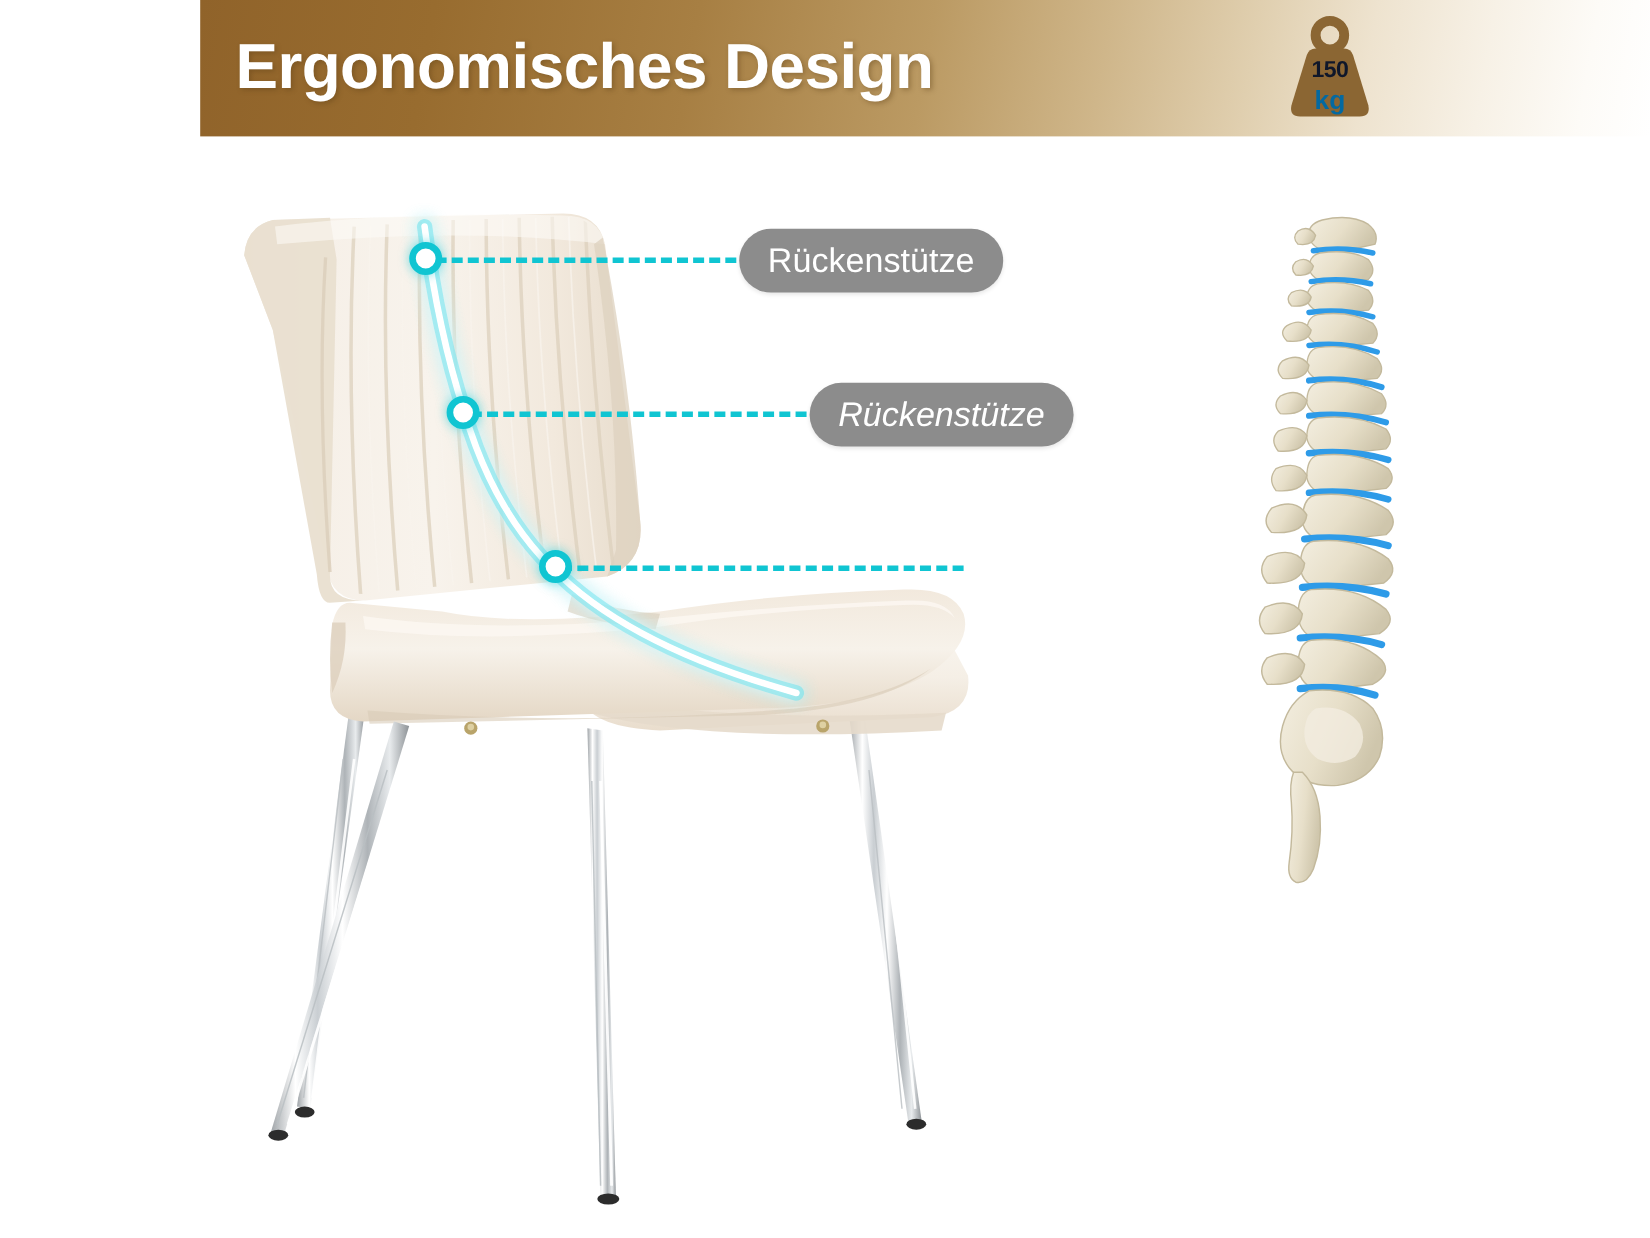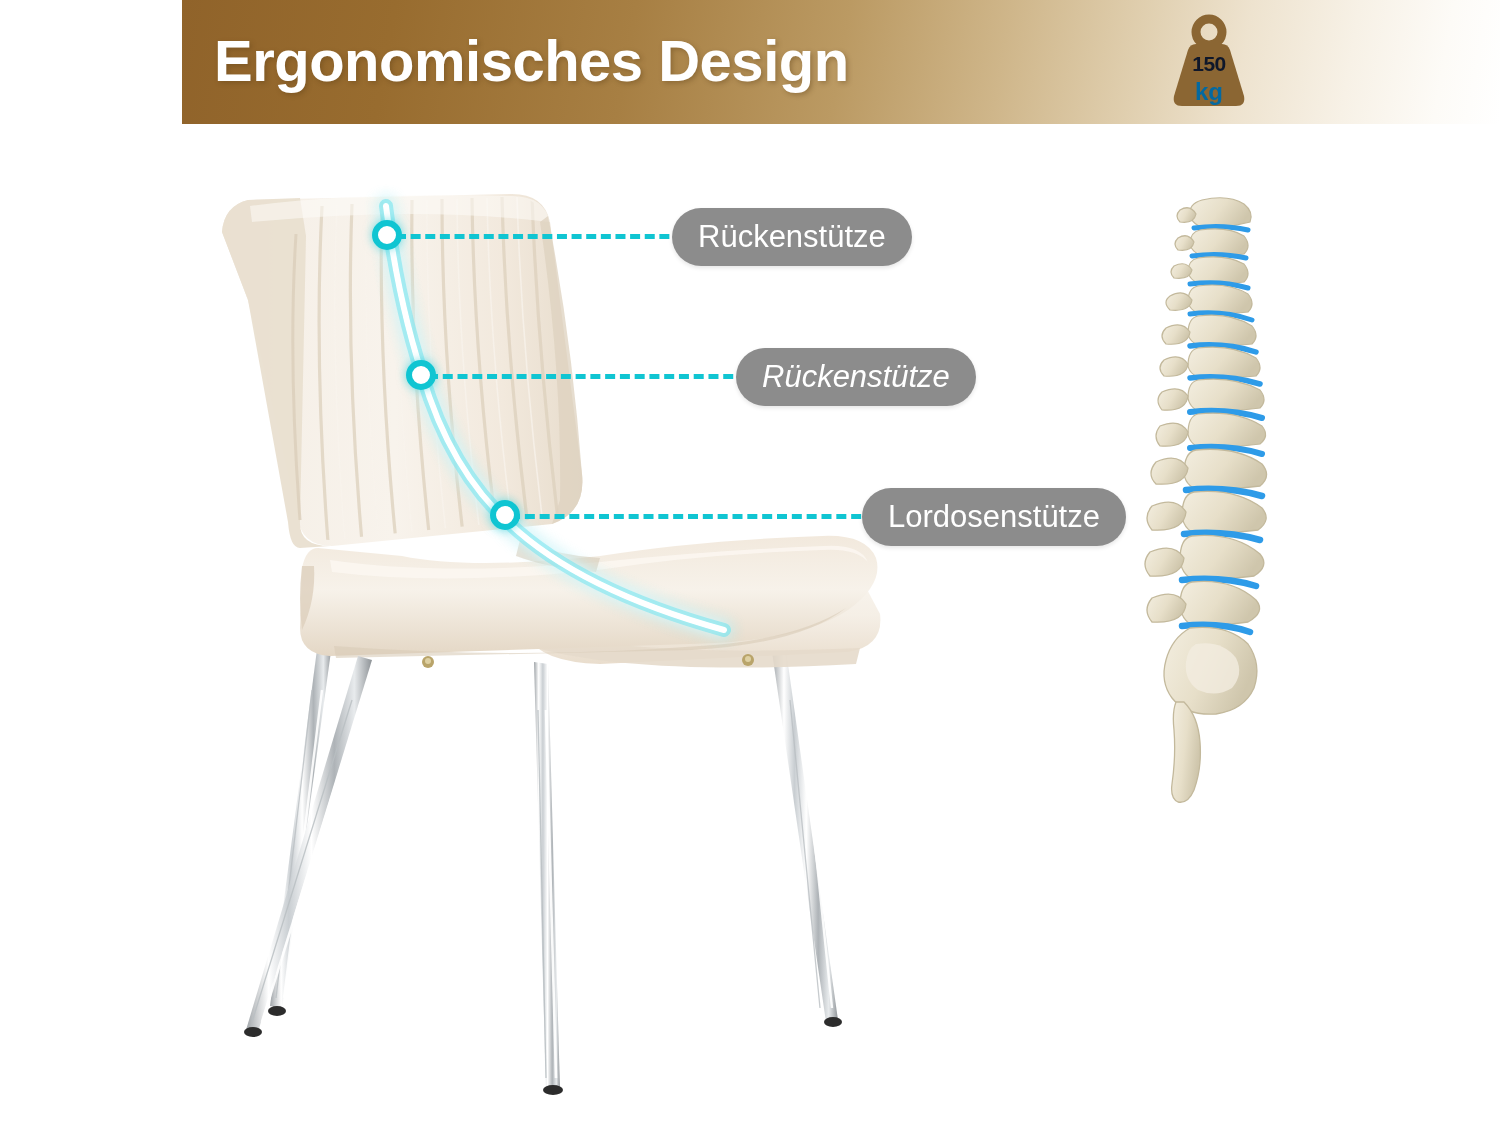--- a/index.html
+++ b/index.html
@@ -342,15 +342,14 @@
   <div class="leader" id="leader-lumbar"></div>
 
   <div class="marker" id="marker-neck"></div>
   <div class="marker" id="marker-back"></div>
   <div class="marker" id="marker-lumbar"></div>
 
   <div class="pill" id="pill-neck">Rückenstütze</div>
 
   <div class="pill" id="pill-back">Rückenstütze</div>
 
-  <div class="pill" id="pill-lumbar">Lordosenstütze</div>
 
 </div>
 
 </body></html>

